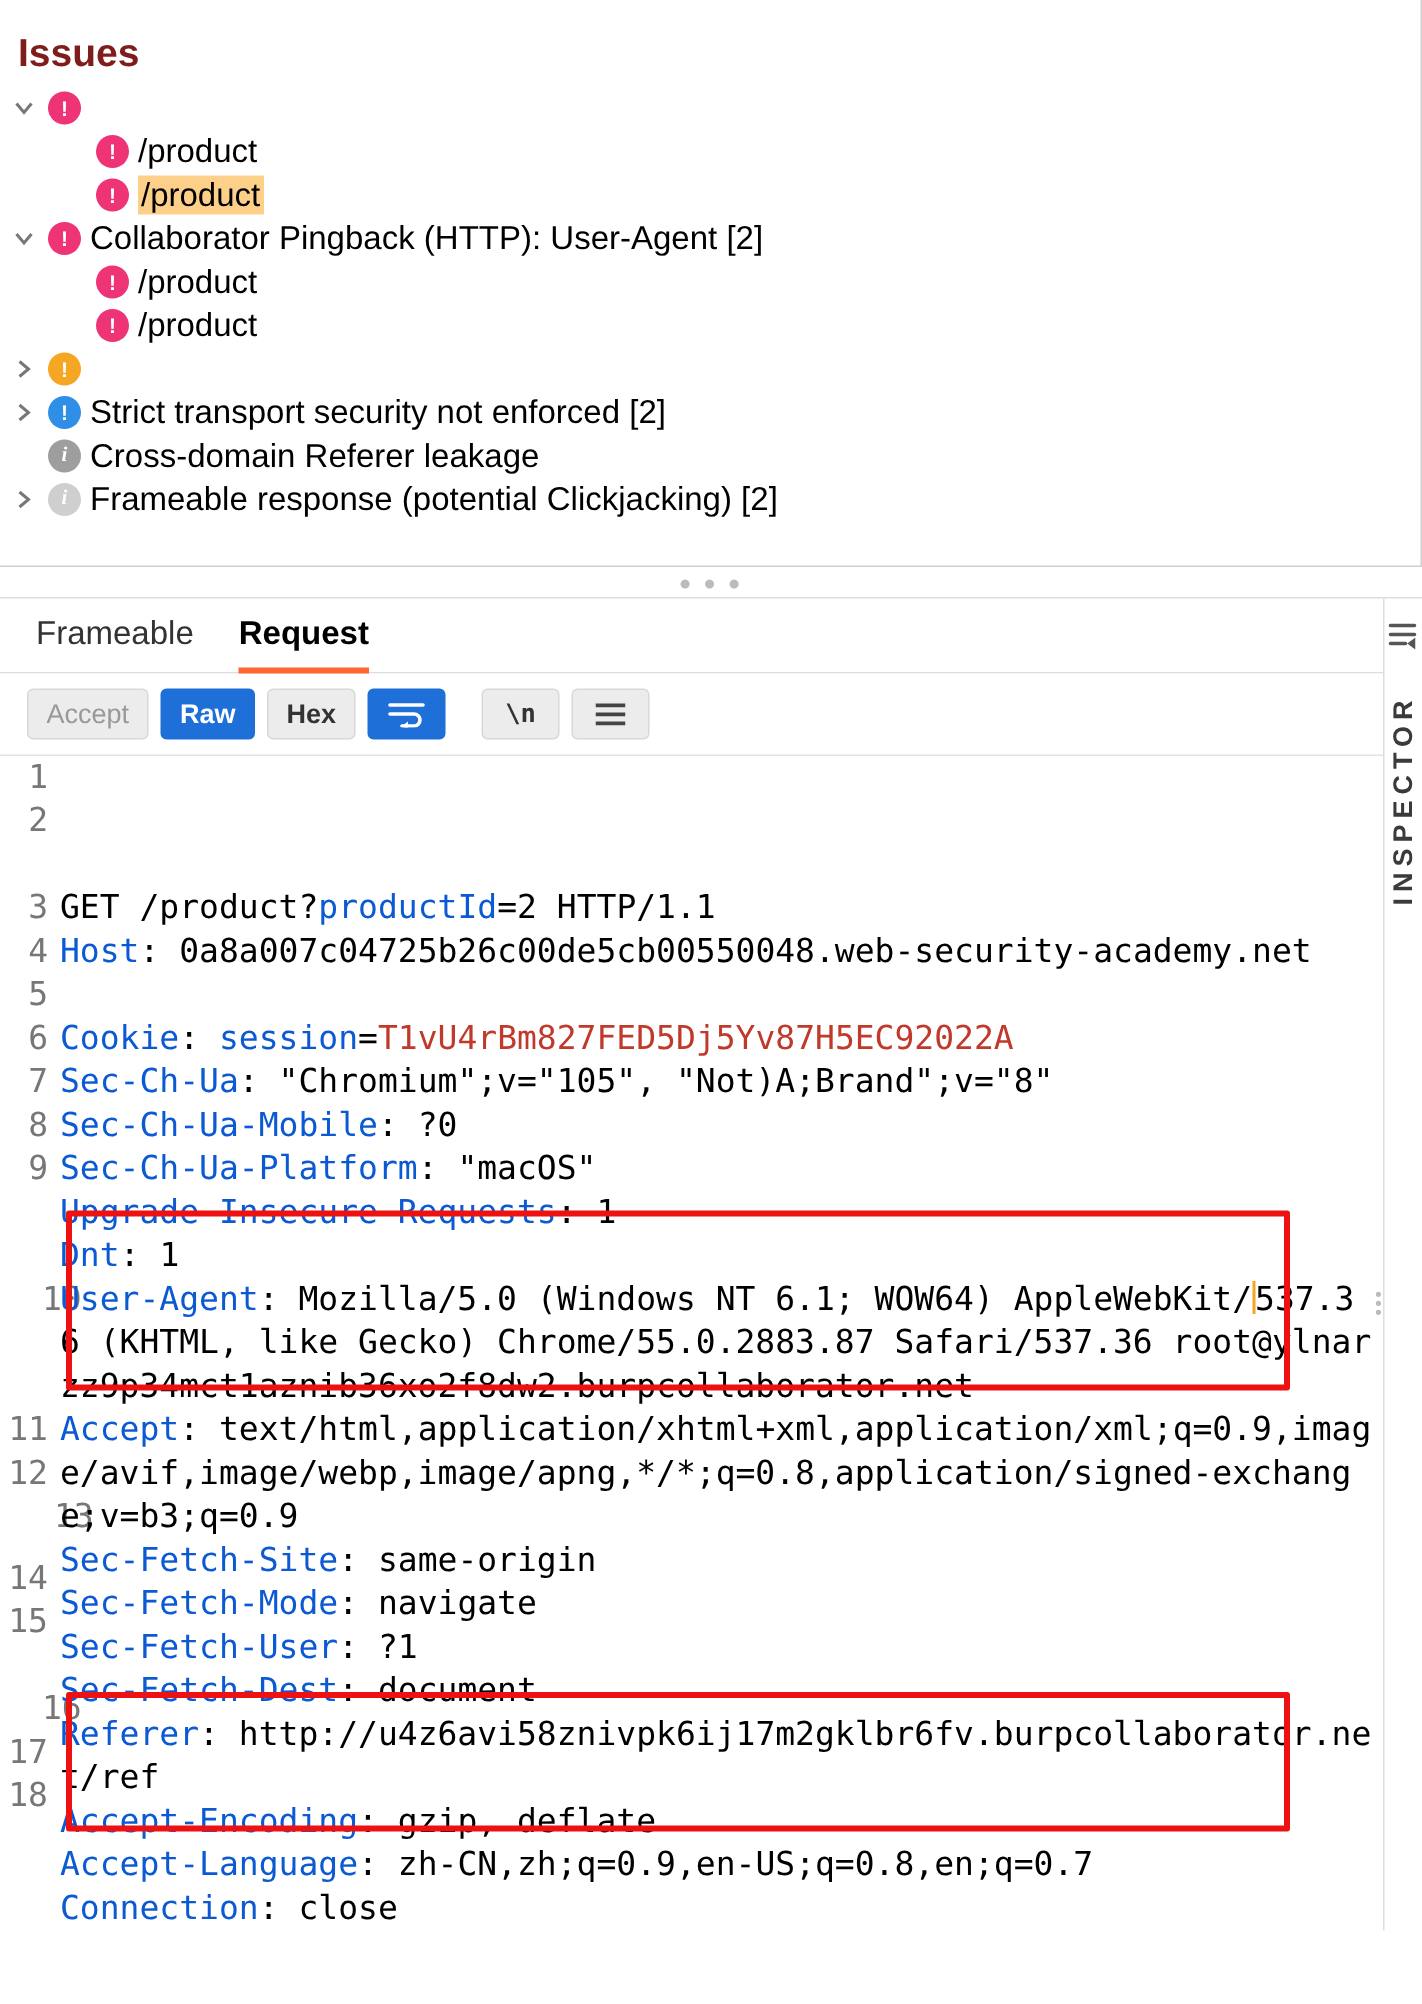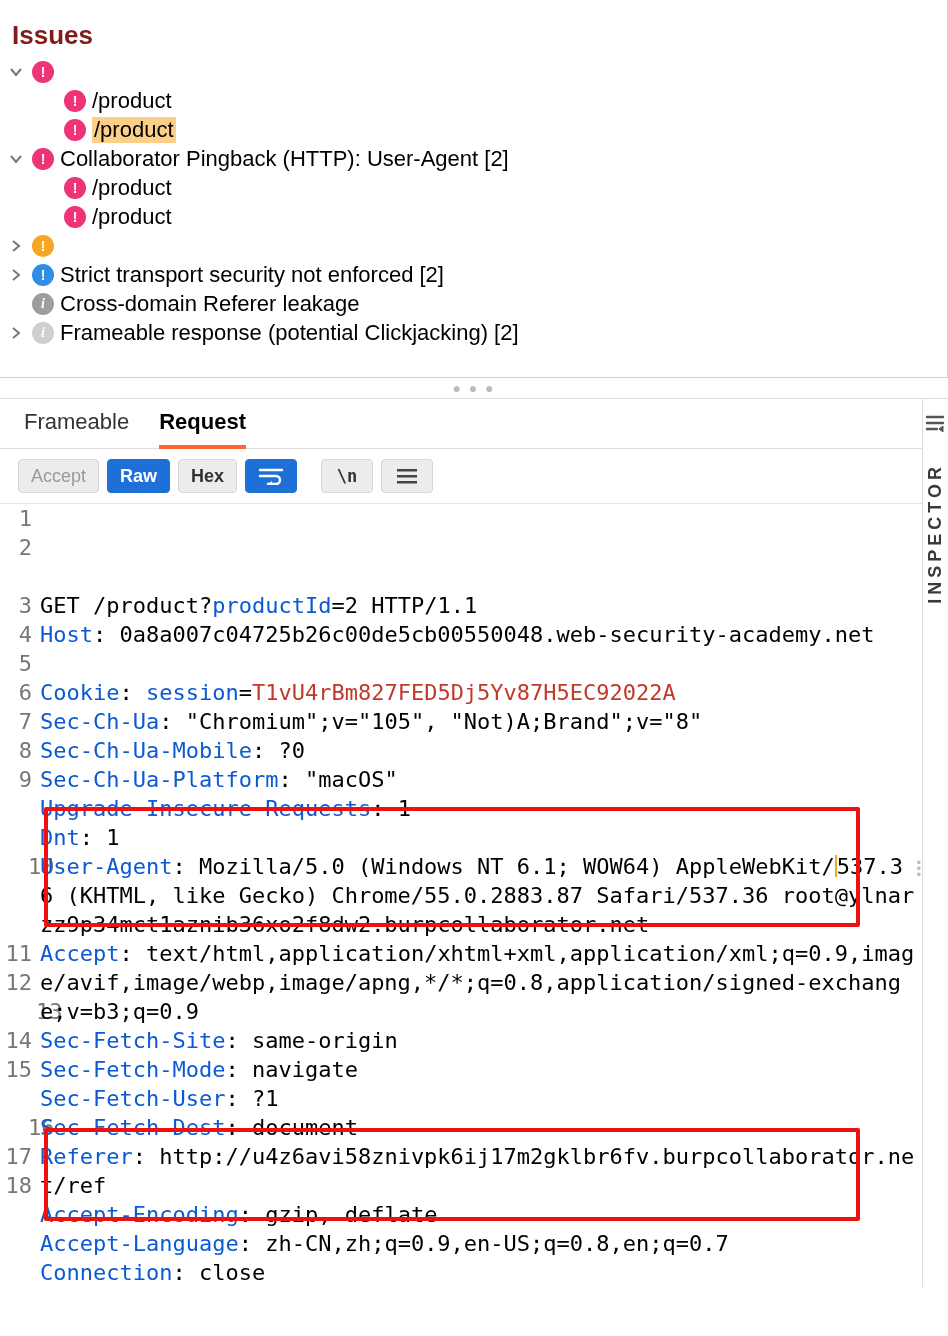--- a/index.html
+++ b/index.html
@@ -248,21 +248,21 @@
           </div>
           <div style="height: 29px;">
             <div class="ln">11</div>
           </div>
           <div style="height: 29px;">
             <div class="ln">12</div>
           </div>
           <div style="height: 29px; margin-left: 36px;">
             <div class="ln">13</div>
           </div>
-          <div style="height: 29px;">
+          <div style="height: 29px; margin-top: 12px;">
             <div class="ln">14</div>
           </div>
           <div style="height: 58px;">
             <div class="ln">15</div>
           </div>
           <div style="height: 29px; margin-left: 28px;">
             <div class="ln">16</div>
           </div>
           <div style="height: 29px;">
             <div class="ln">17</div>

